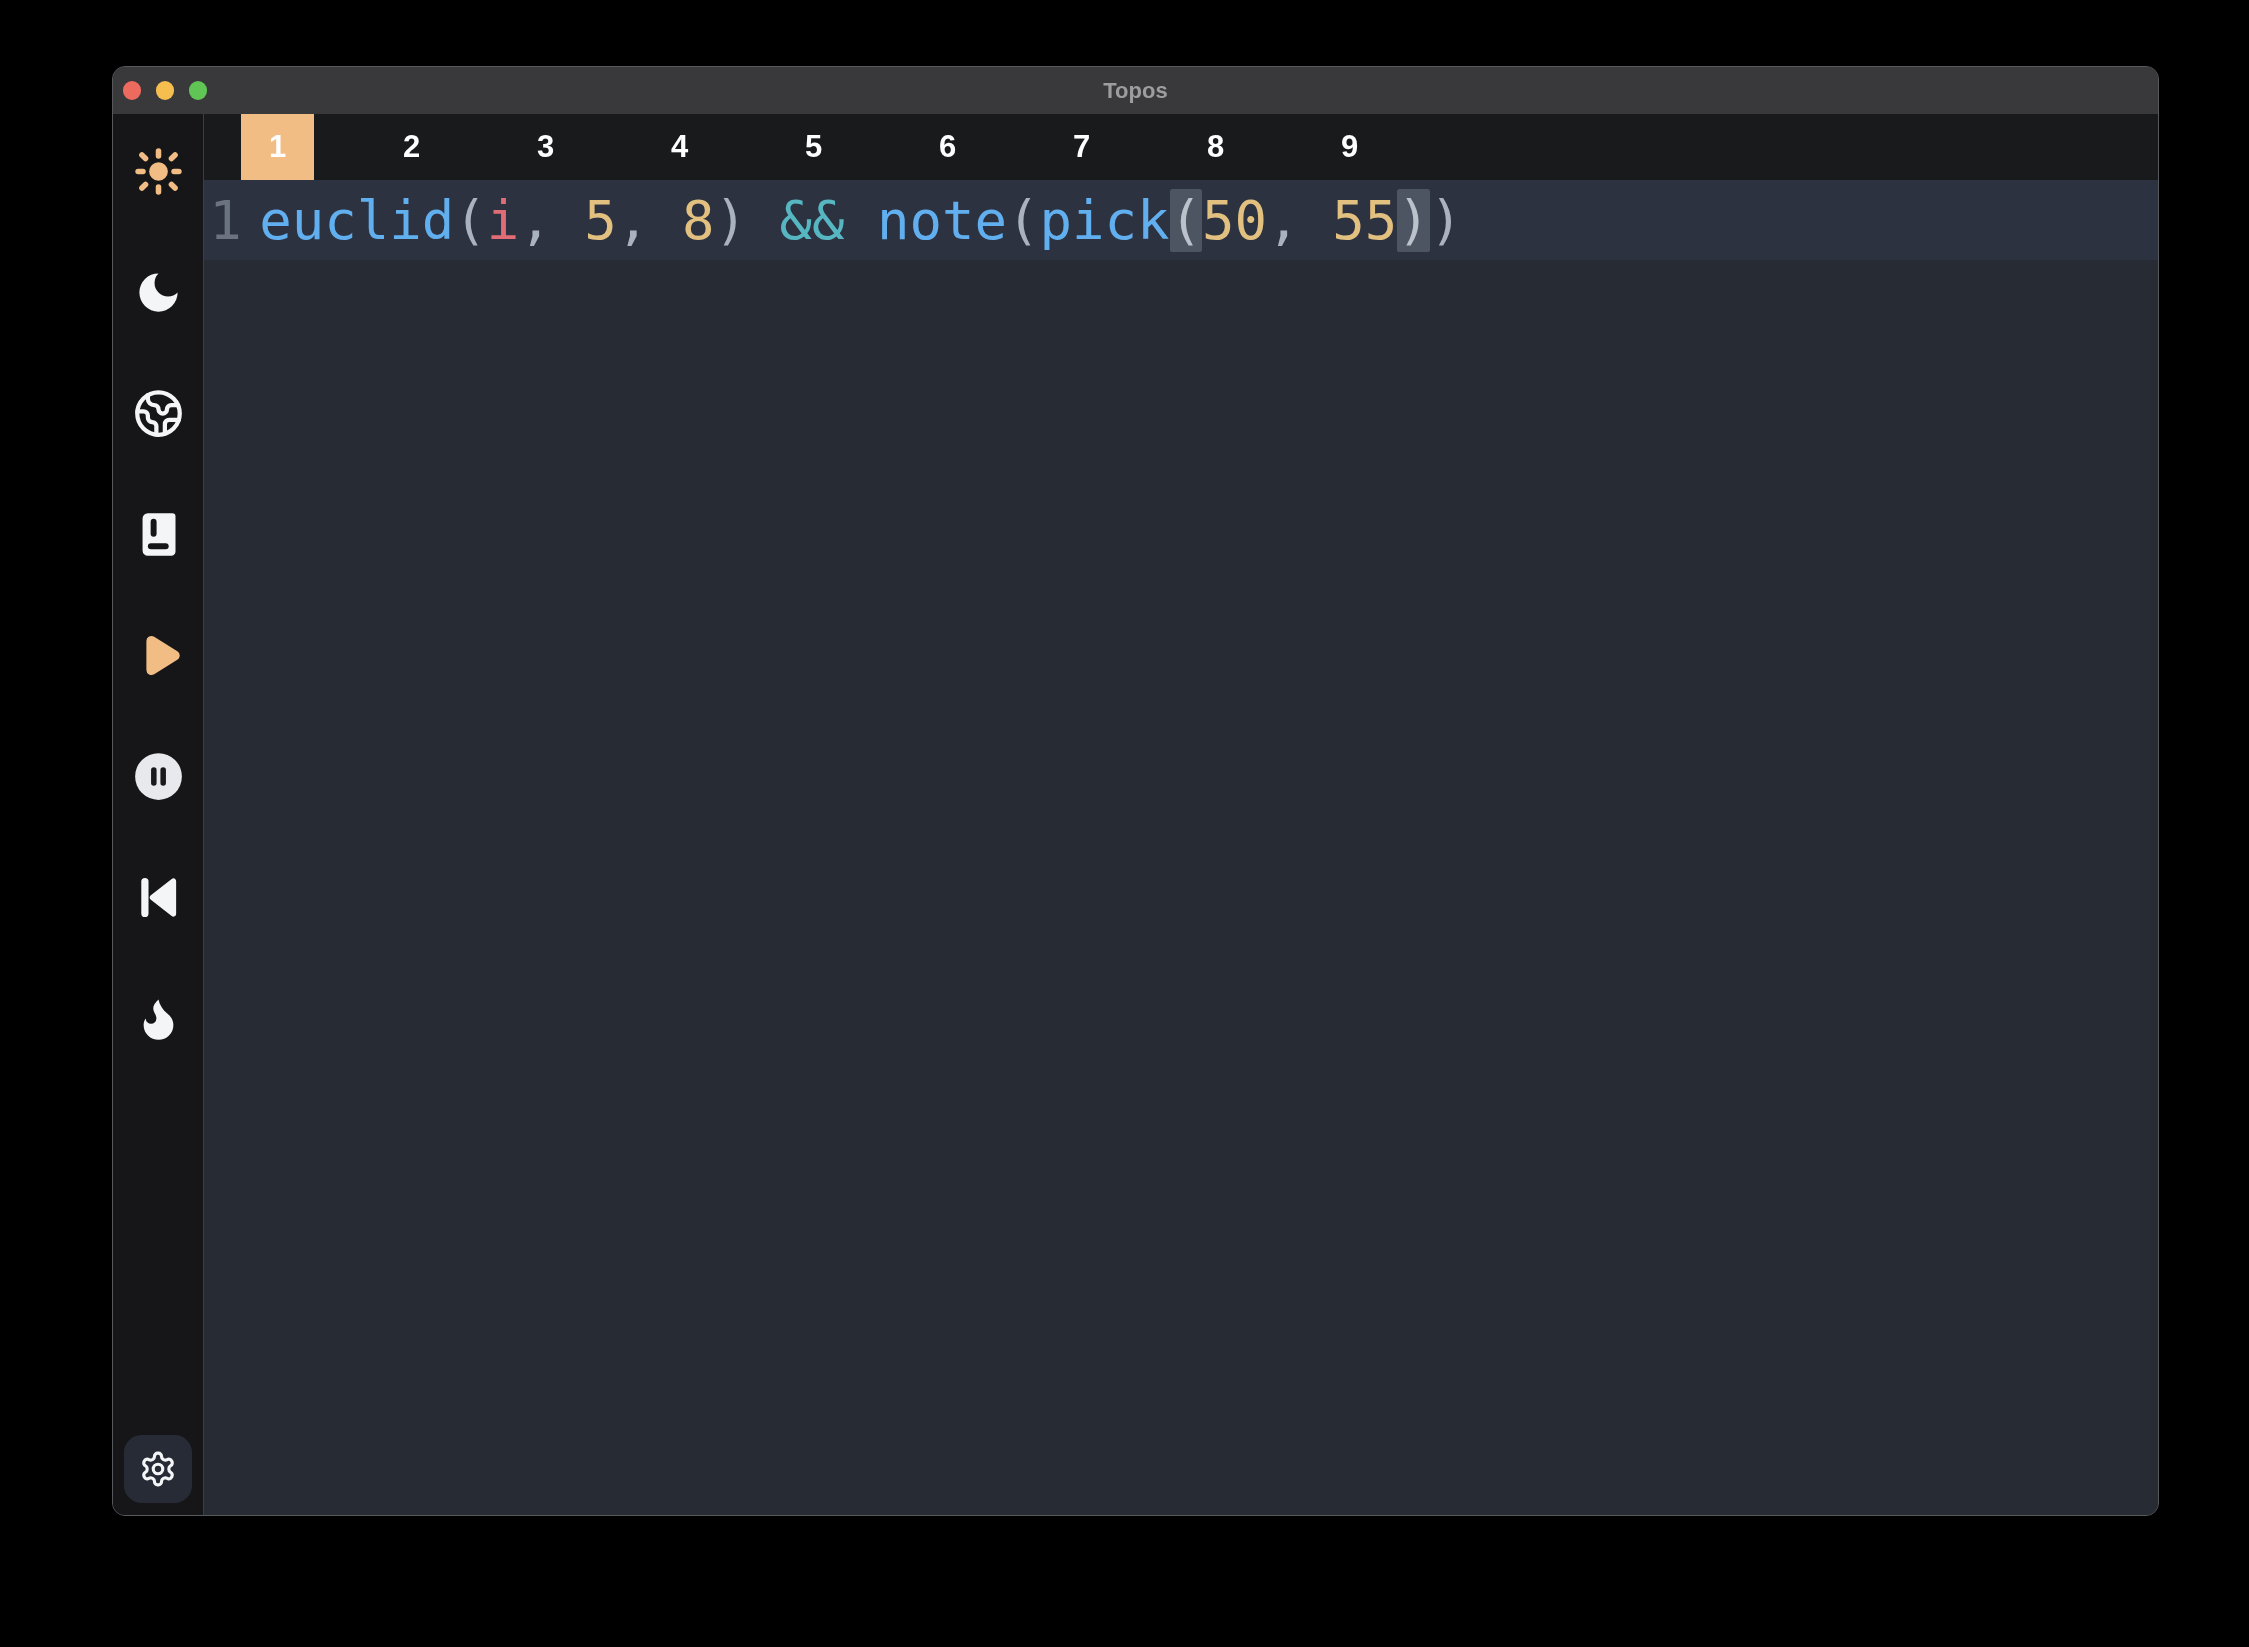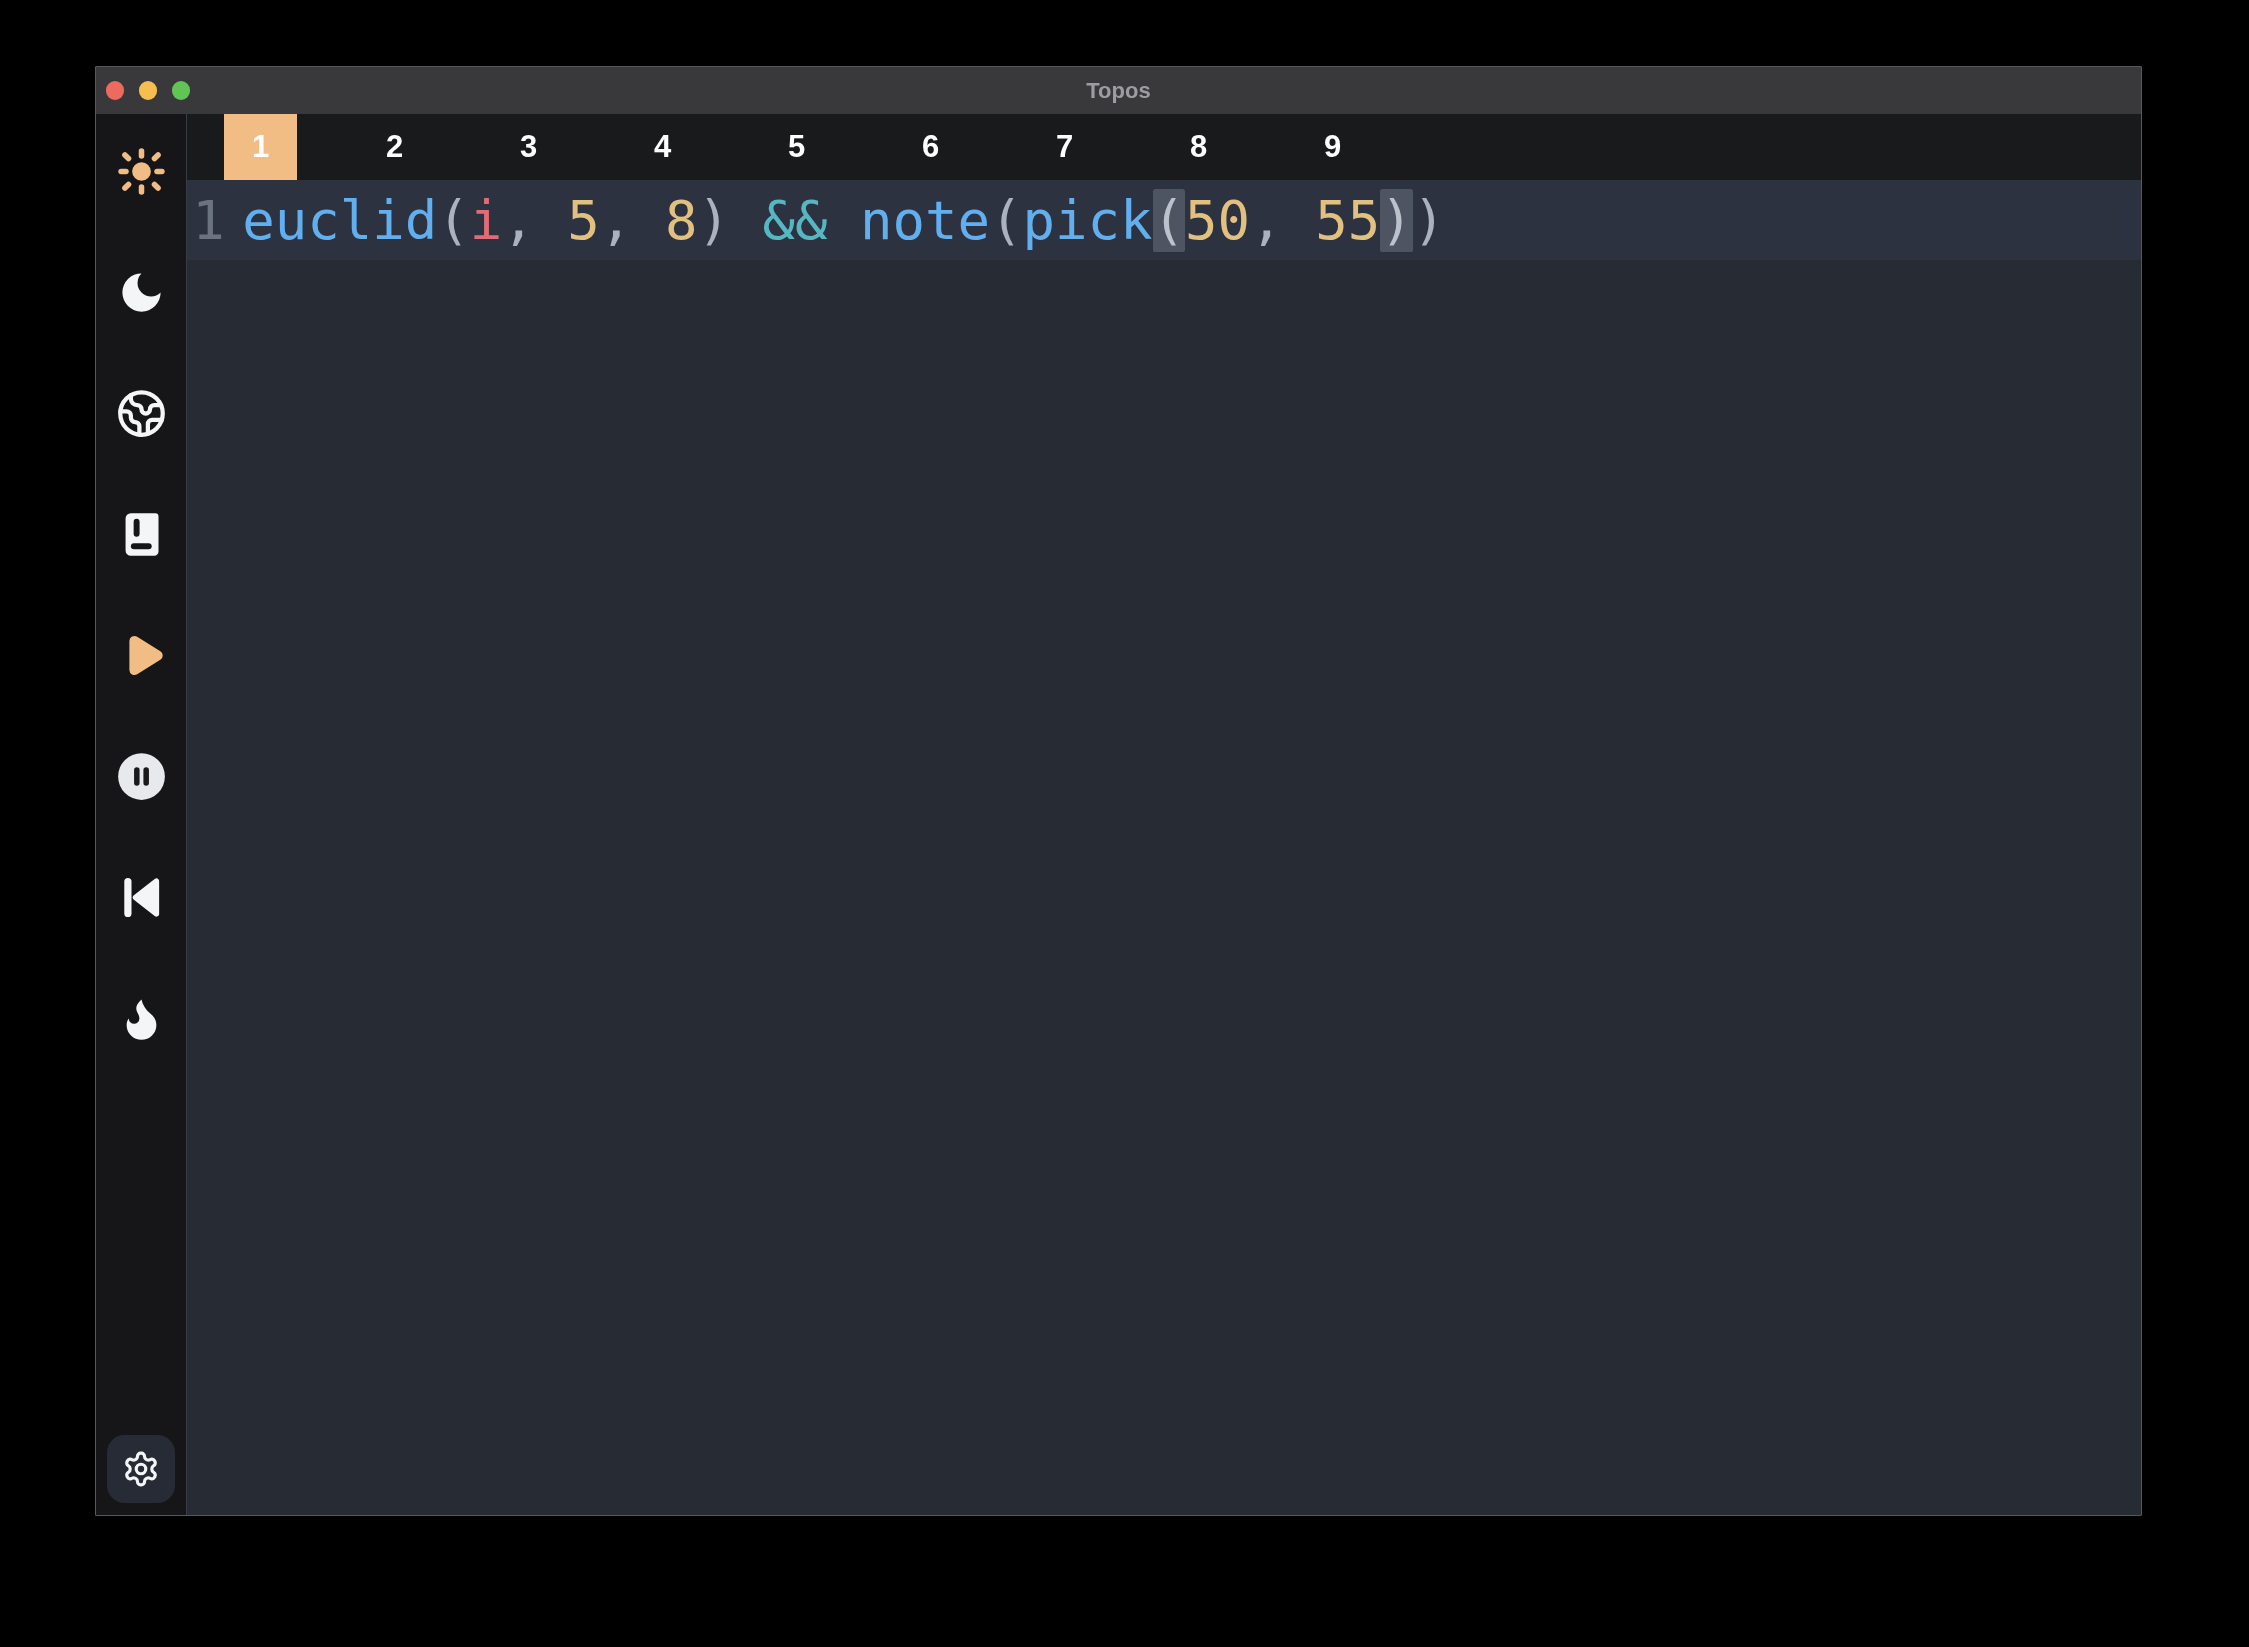--- a/index.html
+++ b/index.html
@@ -1,23 +1,23 @@
 <!DOCTYPE html>
 <html style="--desktop-bg: #000000; --window-border: #57585c; --titlebar-bg: #39393b; --title-fg: #9d9da1; --traffic-red: #ed6a5f; --traffic-yellow: #f5be4f; --traffic-green: #61c555; --sidebar-bg: #161618; --sidebar-border: #3a3d44; --tabbar-bg: #191a1c; --tab-fg: #ffffff; --accent-orange: #f2bd85; --editor-bg: #272b34; --active-line-bg: #2c3240; --gutter-fg: #6b7380; --code-blue: #61afef; --code-punct: #abb2bf; --code-salmon: #e06c75; --code-gold: #e2c080; --code-teal: #56b6c2; --match-bg: #4d5563; --match-fg: #bcc2cc; --icon-fg: #f4f5f7; --settings-box-bg: #262b35;font-size:14px"><head>
 <meta charset="utf-8">
 <style>
   :root{  }
   *{margin:0;padding:0;box-sizing:border-box;}
   html,body{width:2250px;height:1648px;background:var(--desktop-bg,#000);overflow:hidden;}
   body{font-family:"Liberation Sans",sans-serif;position:relative;}
 
   .window{
-    position:absolute;left:95px;top:66px;width:2047px;height:1450px;
+    position:absolute;left:112px;top:66px;width:2047px;height:1450px;
     background:var(--editor-bg);border:1.3px solid var(--window-border);
-    border-radius:1px;overflow:hidden;display:flex;flex-direction:column;
+    border-radius:13px;overflow:hidden;display:flex;flex-direction:column;
   }
 
   
   .titlebar{
     height:47px;flex:0 0 47px;background:var(--titlebar-bg);
     position:relative;display:flex;align-items:center;
   }
   .traffic{display:flex;gap:15px;padding-left:9.6px;}
   .traffic span{width:18.3px;height:18.3px;border-radius:50%;display:block;}
   .t-red{background:var(--traffic-red);}

